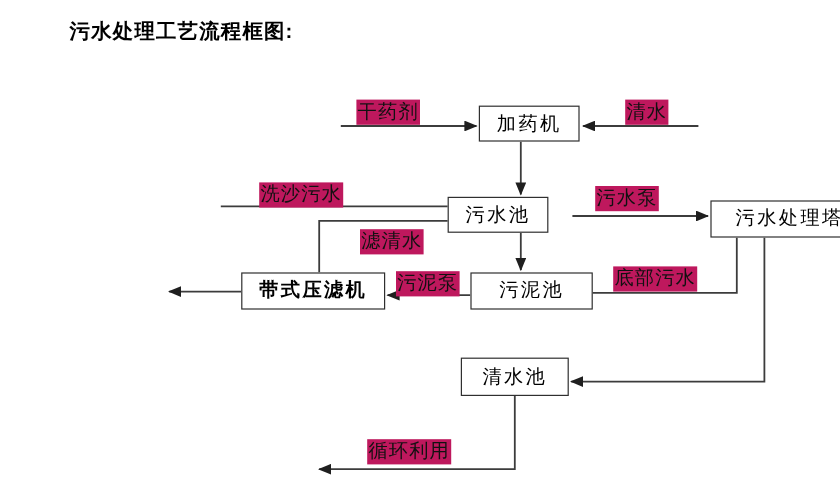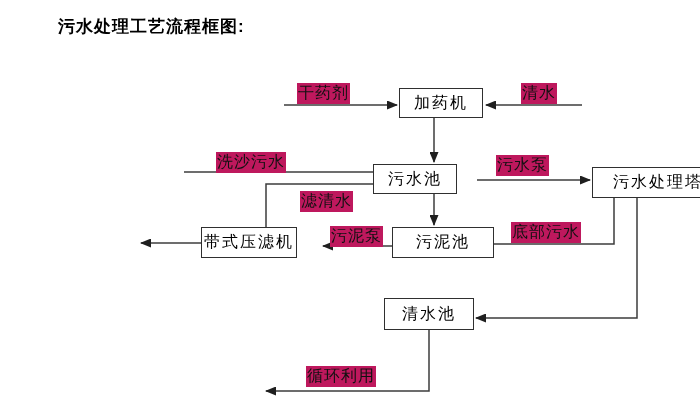--- a/index.html
+++ b/index.html
@@ -22,21 +22,21 @@
     font-size:16px;letter-spacing:2px;color:#000;white-space:nowrap;
   }
   .flowlabel{
     position:absolute;font-size:16px;letter-spacing:1px;color:#111;
     white-space:nowrap;background:#be185d;padding:0 1px;
   }
   #n-dosing {left:355px;top:88px; width:84px; height:30px;}
   #n-sewage {left:329px;top:164px;width:84px; height:30px;}
   #n-tower  {left:548px;top:167px;width:132px;height:31px;}
   #n-sludge {left:348px;top:227px;width:102px; height:31px;}
-  #n-press  {left:157px;top:227px;width:96px;height:31px;}
+  #n-press  {left:157px;top:227px;width:120px;height:31px;font-weight:bold;}
   #n-clean  {left:340px;top:298px;width:90px; height:32px;}
 
   #l-drychem {left:253px;top:83px;}
   #l-cleanw  {left:477px;top:83px;}
   #l-sandw   {left:172px;top:152px;}
   #l-sewpump {left:452px;top:155px;}
   #l-filtw   {left:256px;top:191px;}
   #l-mudcake {left:15px; top:228px;}
   #l-slpump  {left:286px;top:226px;}
   #l-bottoms {left:467px;top:222px;}

